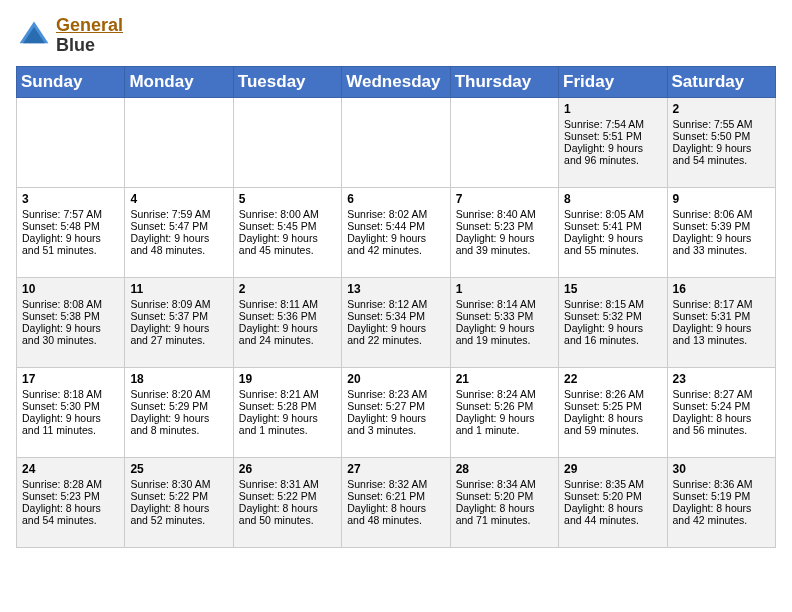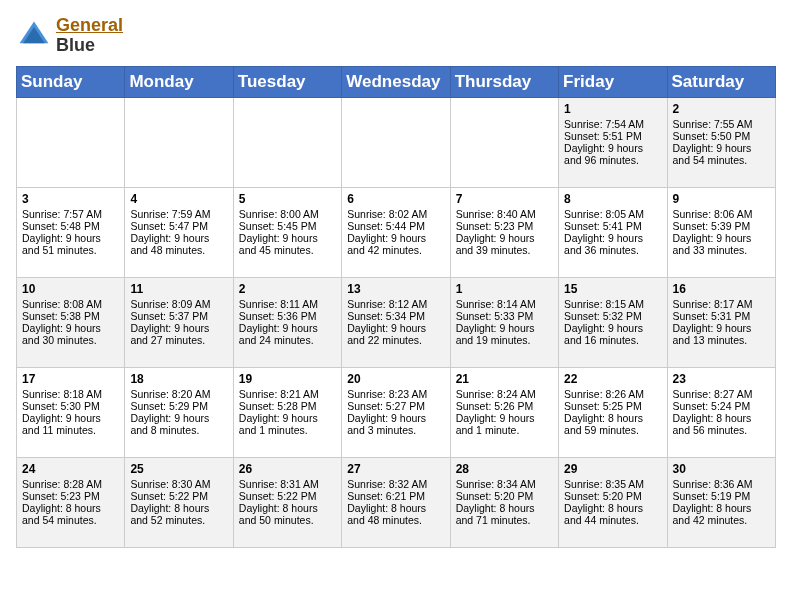--- a/index.html
+++ b/index.html
@@ -154,21 +154,21 @@
         <td>
           <span class="day-num">7</span>
           <div>Sunrise: 8:40 AM</div>
           <div>Sunset: 5:23 PM</div>
           <div>Daylight: 9 hours and 39 minutes.</div>
         </td>
         <td>
           <span class="day-num">8</span>
           <div>Sunrise: 8:05 AM</div>
           <div>Sunset: 5:41 PM</div>
-          <div>Daylight: 9 hours and 36 minutes.</div>
+          <div>Daylight: 9 hours and 55 minutes.</div>
         </td>
         <td>
           <span class="day-num">9</span>
           <div>Sunrise: 8:06 AM</div>
           <div>Sunset: 5:39 PM</div>
           <div>Daylight: 9 hours and 33 minutes.</div>
         </td>
       </tr>
       <tr>
         <td>

